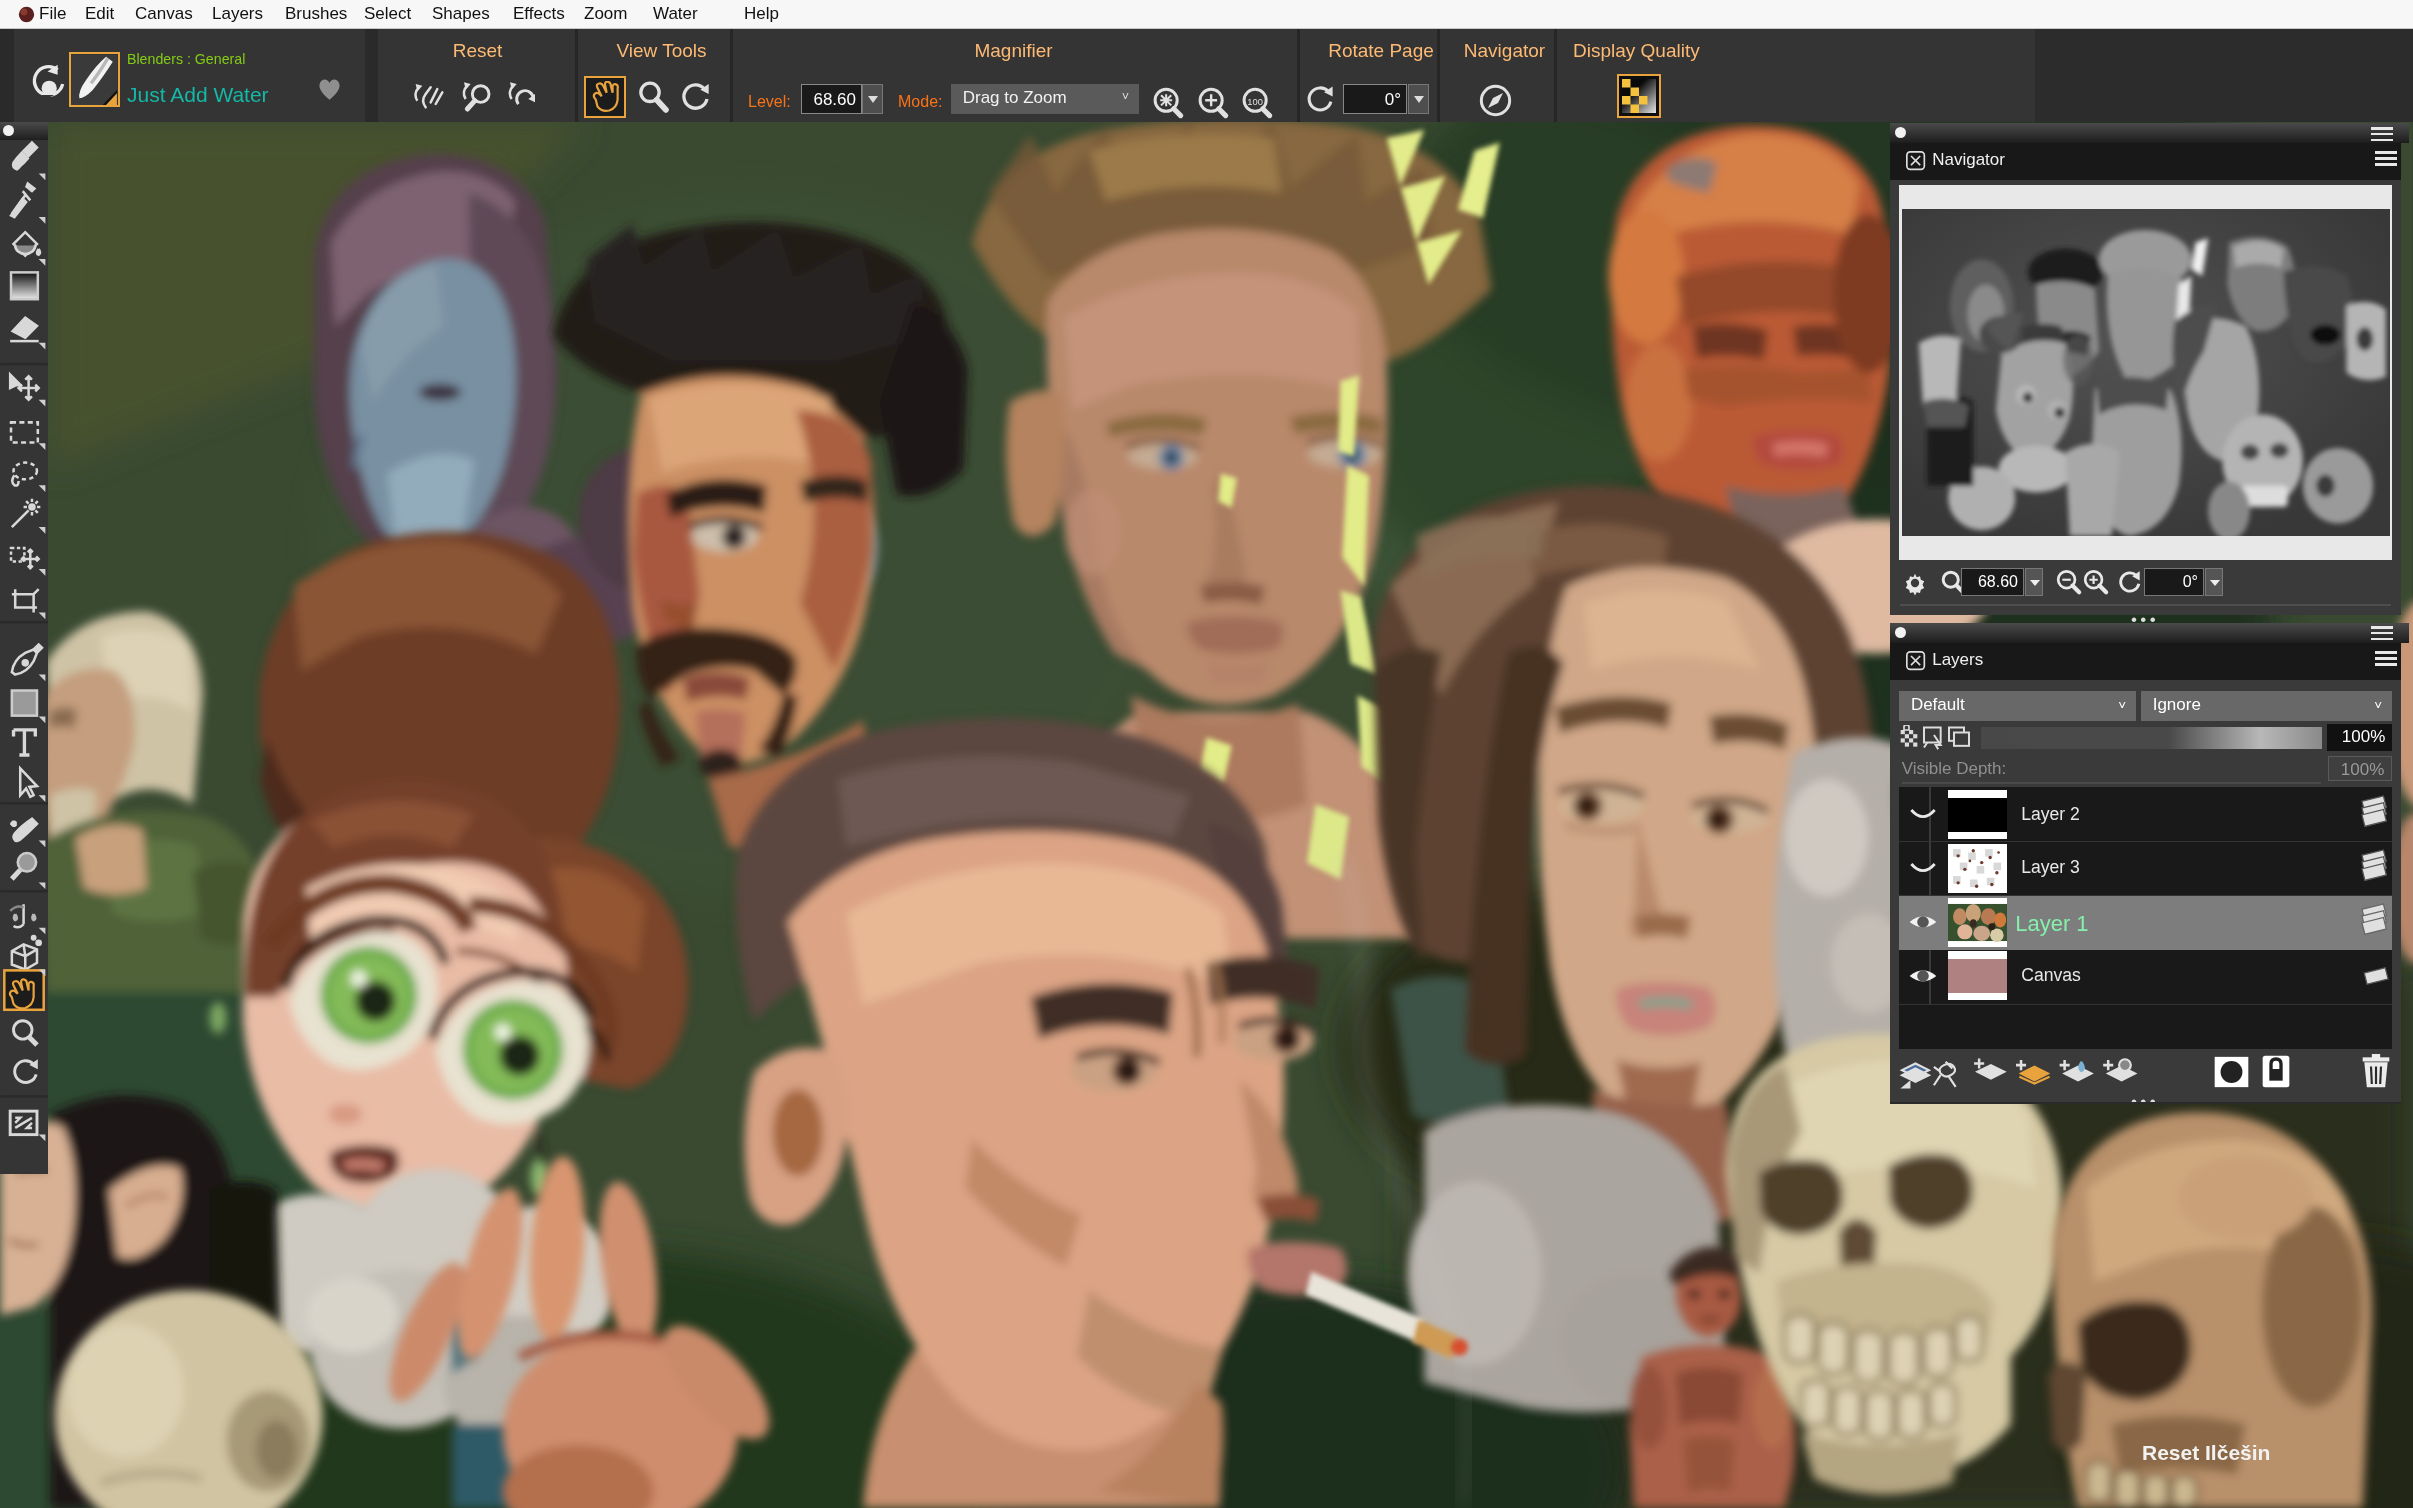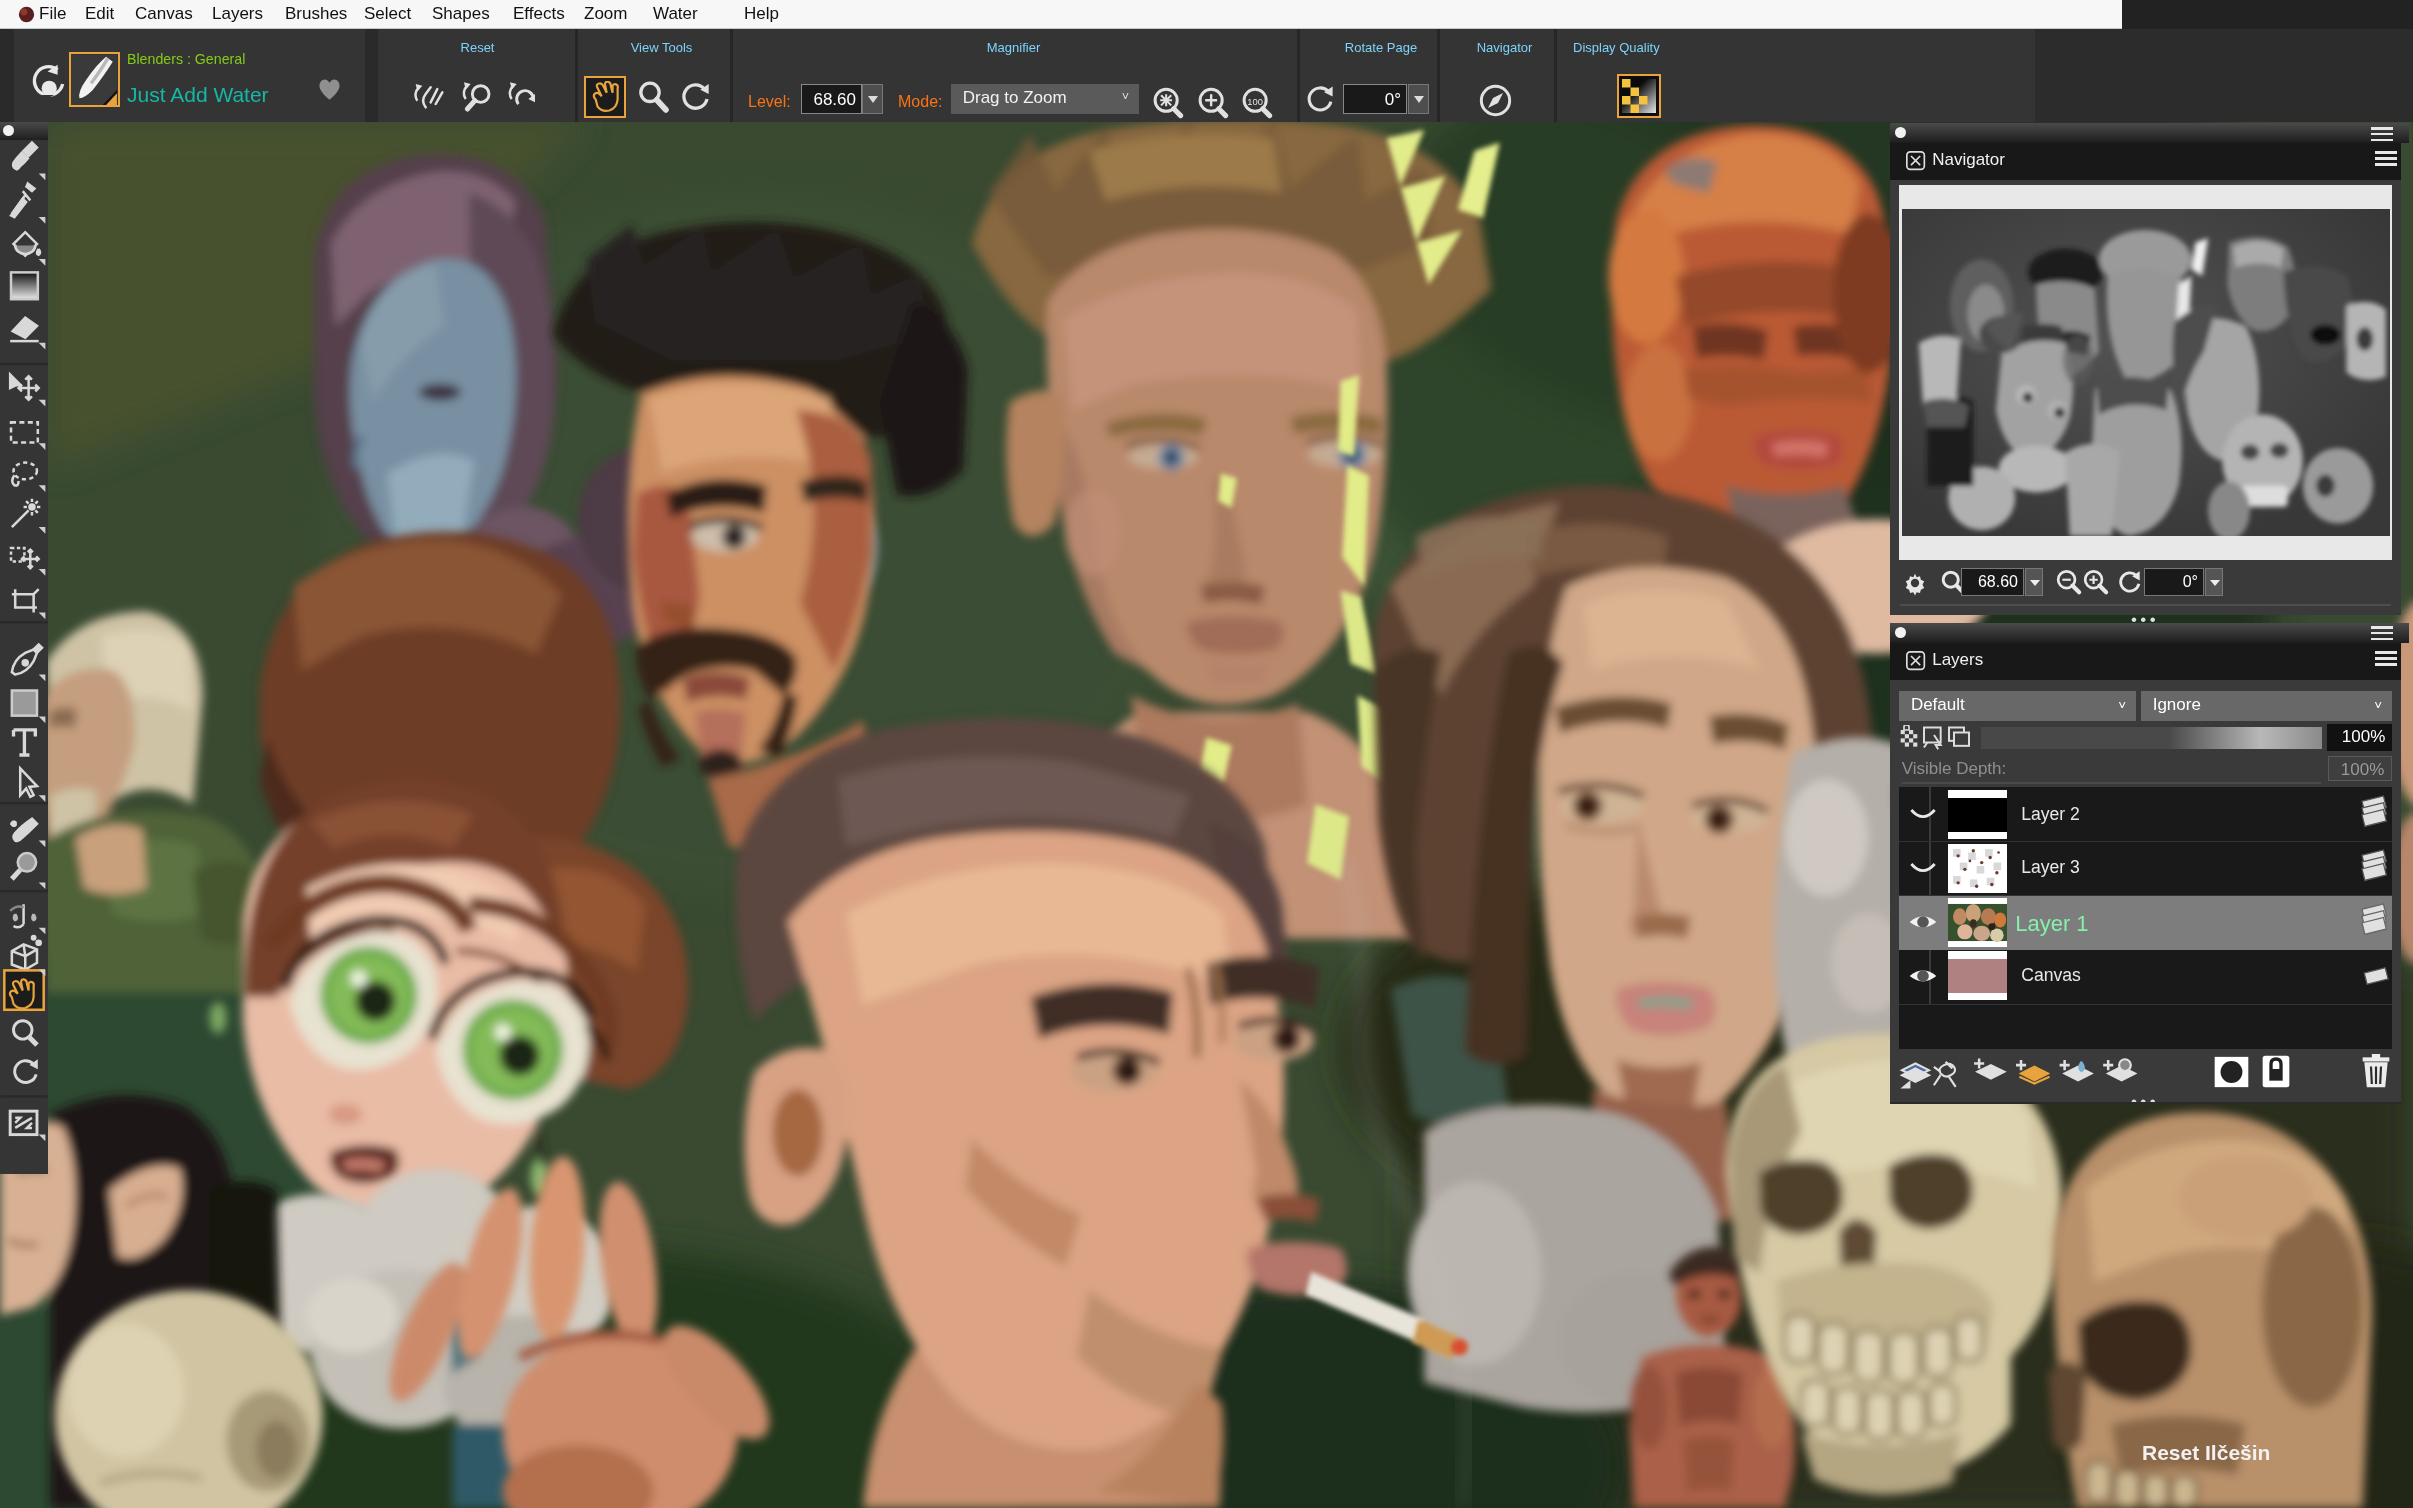--- a/index.html
+++ b/index.html
@@ -1,21 +1,21 @@
 <!DOCTYPE html>
 <html style="font-size:13.4px"><head><meta charset="utf-8">
 <style>
 html,body{margin:0;padding:0;width:2413px;height:1508px;overflow:hidden;background:#222;
 font-family:"Liberation Sans",sans-serif;}
 *{box-sizing:border-box;}
 .abs{position:absolute;}
-#menubar{position:absolute;left:0;top:0;width:2122px;height:28.5px;background:#f7f7f7;border-bottom:0.8px solid #c8c8c8;z-index:30;}
+#menubar{position:absolute;left:0;top:0;width:2413px;height:28.5px;background:#f7f7f7;border-bottom:0.8px solid #c8c8c8;z-index:30;}
 #menubar span{position:absolute;top:4.2px;font-size:17px;color:#111;}
 #propbar{position:absolute;left:0;top:28.5px;width:2413px;height:93px;background:#343434;z-index:30;}
-.plabel{position:absolute;top:11.7px;font-size:13px;color:#7dd3fc;text-align:center;}
+.plabel{position:absolute;top:11.7px;font-size:19px;color:#fdba74;text-align:center;}
 .pl2{position:absolute;font-size:16px;color:#f97316;}
 #toolbar{position:absolute;left:0;top:122px;width:48px;height:1052px;background:#353535;z-index:25;}
 #navpanel,#layerspanel{position:absolute;left:1890px;width:511px;background:#3a3a3a;z-index:28;}
 .dockstrip{position:absolute;left:1890px;width:519px;height:20px;background:linear-gradient(#4a4a4a,#1d1d1d);z-index:29;}
 .whitedot{position:absolute;width:11px;height:11px;border-radius:50%;background:#f2f2f2;}
 .hamb{position:absolute;width:22px;}
 .hamb div{height:2.5px;background:#e8e8e8;margin-bottom:3.4px;}
 .ptab{position:absolute;background:#181818;color:#f0f0f0;font-size:17px;}
 .canvastxt{position:absolute;color:#f2f2f2;font-weight:bold;font-size:21px;z-index:5;}
 </style></head>

